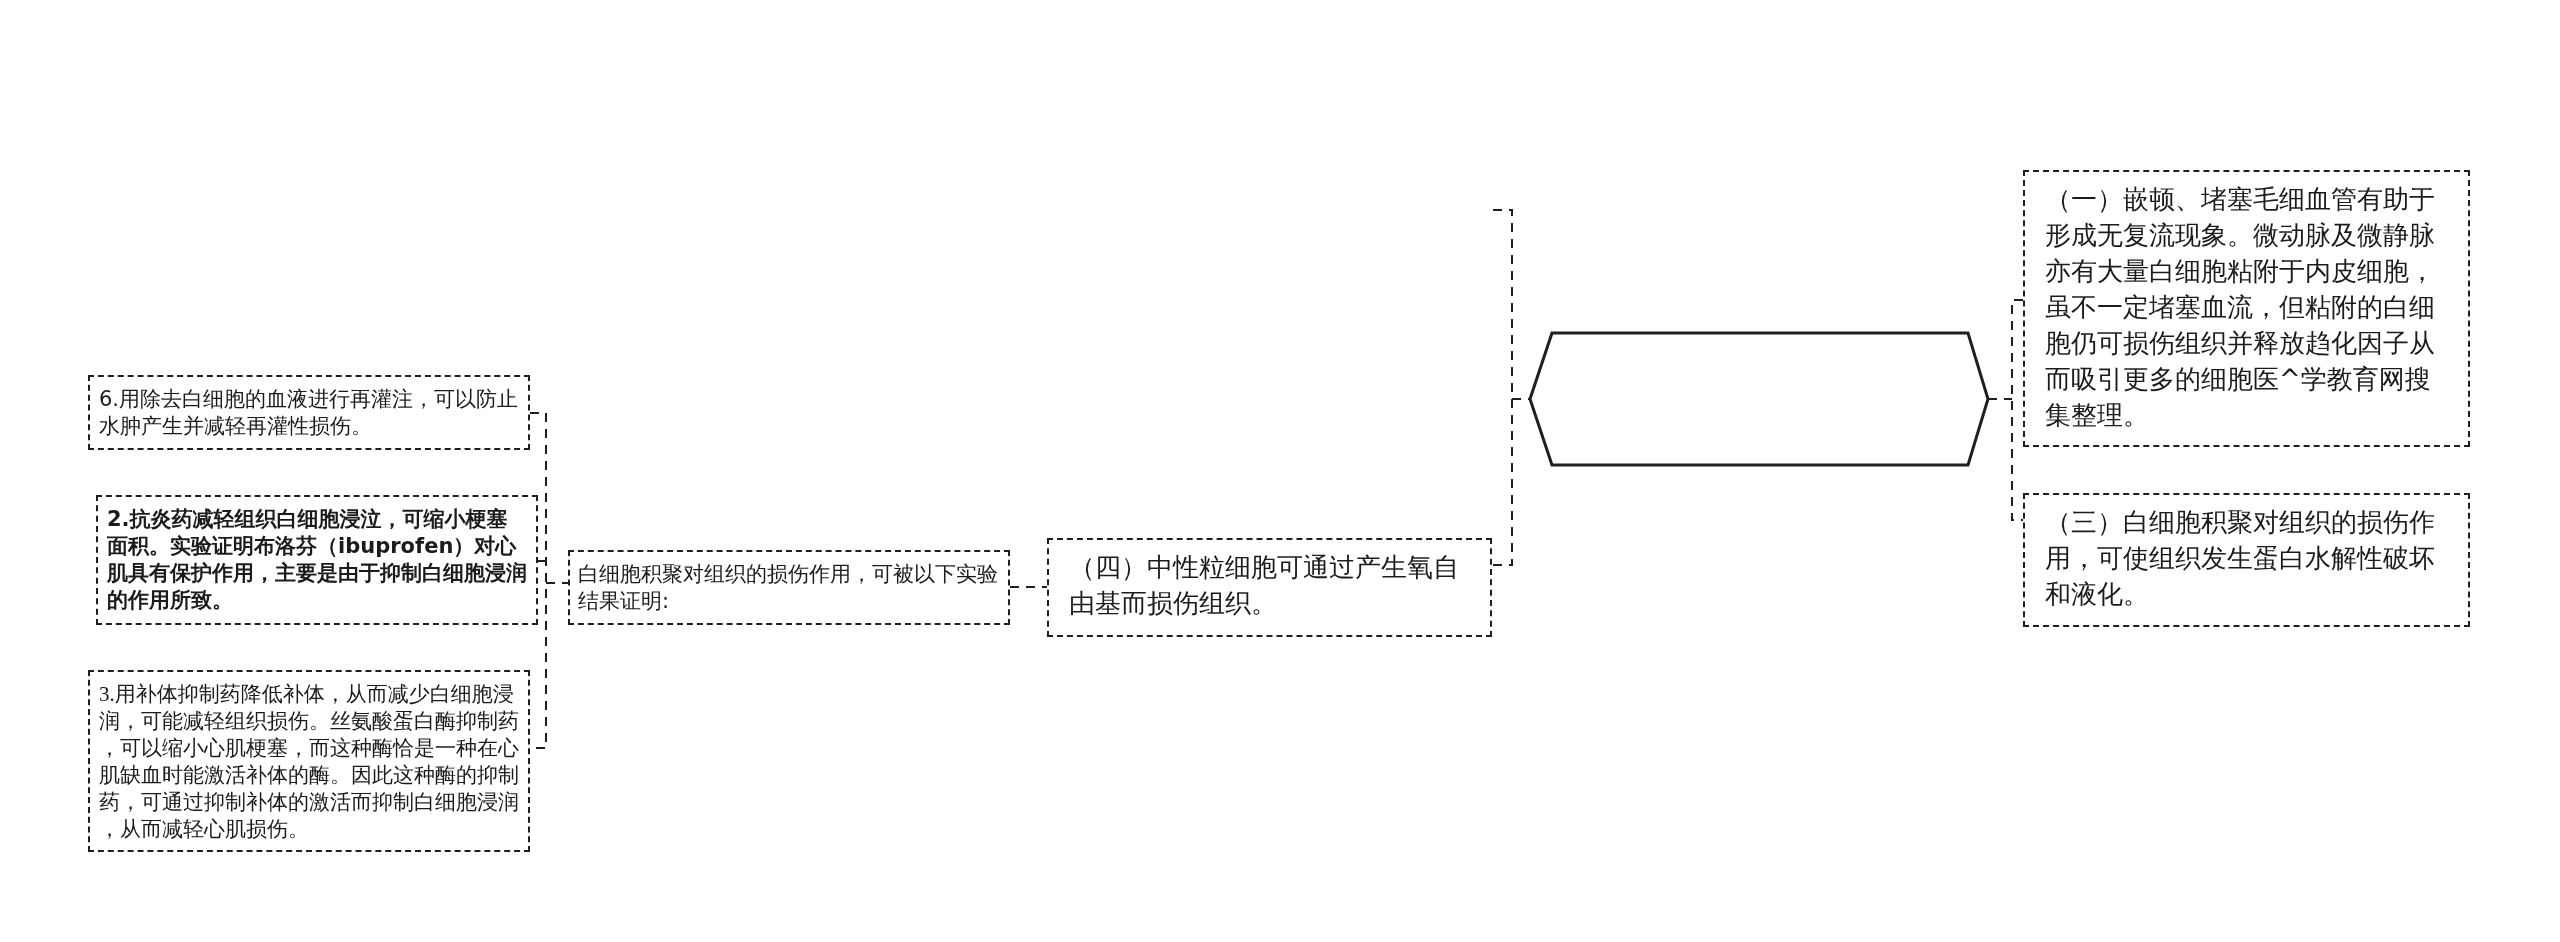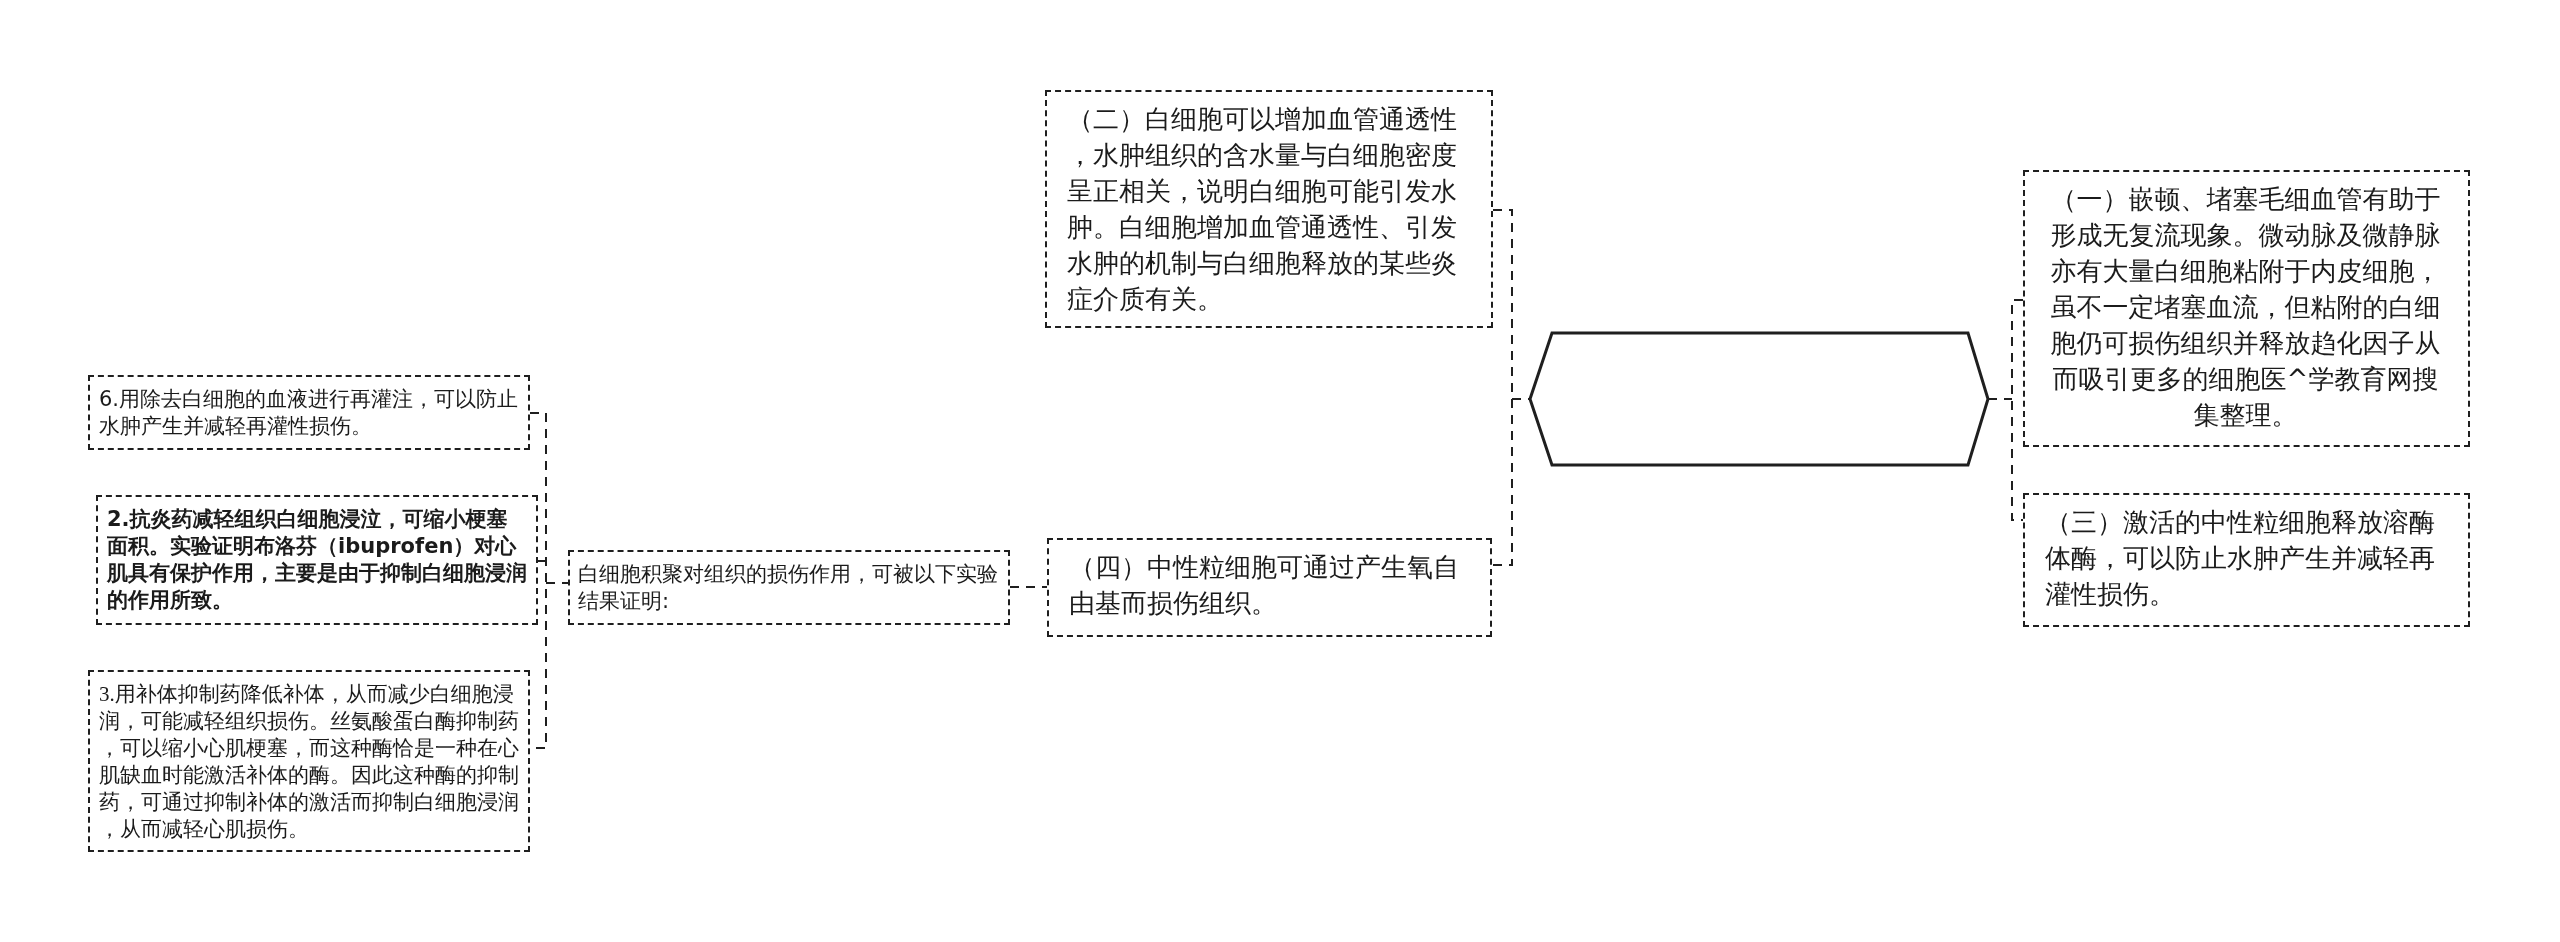--- a/index.html
+++ b/index.html
@@ -43,21 +43,21 @@
     font-size: 26px;
     line-height: 36px;
     padding: 9px 22px 9px 20px;
   }
   #node-exp-1 { left: 88px;  top: 375px; width: 442px; height: 75px;  }
   #node-exp-2 { left: 96px;  top: 495px; width: 442px; height: 130px; font-weight: bold; }
   #node-exp-3 { left: 88px;  top: 670px; width: 442px; height: 182px; font-family: Liberation Serif, serif; }
   #node-intro { left: 568px; top: 550px; width: 442px; height: 75px; padding: 9px 8px; }
   #node-two   { left: 1045px; top: 90px;  width: 448px; height: 238px; }
   #node-four  { left: 1047px; top: 538px; width: 445px; height: 99px;  }
-  #node-one   { left: 2023px; top: 170px; width: 447px; height: 277px; text-align: center; }
+  #node-one   { left: 2023px; top: 170px; width: 447px; height: 277px; }
   #node-three { left: 2023px; top: 493px; width: 447px; height: 134px; }
 
   #connector-svg {
     position: absolute;
     left: 0; top: 0;
     width: 2560px; height: 942px;
     pointer-events: none;
   }
   .connector {
     fill: none;
@@ -105,22 +105,21 @@
   </svg>
 
   <div id="node-exp-1" class="node small">6.用除去白细胞的血液进行再灌注，可以防止水肿产生并减轻再灌性损伤。</div>
 
   <div id="node-exp-2" class="node small">2.抗炎药减轻组织白细胞浸泣，可缩小梗塞面积。实验证明布洛芬（ibuprofen）对心肌具有保护作用，主要是由于抑制白细胞浸润的作用所致。</div>
 
   <div id="node-exp-3" class="node small">3.用补体抑制药降低补体，从而减少白细胞浸润，可能减轻组织损伤。丝氨酸蛋白酶抑制药，可以缩小心肌梗塞，而这种酶恰是一种在心肌缺血时能激活补体的酶。因此这种酶的抑制药，可通过抑制补体的激活而抑制白细胞浸润，从而减轻心肌损伤。</div>
 
   <div id="node-intro" class="node small">白细胞积聚对组织的损伤作用，可被以下实验结果证明:</div>
 
-  <div id="node-two" class="node large">（二）白细胞可以增加血管通透性，水肿组织的含水量与白细胞密度呈正相关，说明白细胞可能引发水肿。白细胞增加血管通透性、引发水肿的机制与白细胞释放的某些炎症介质有关。</div>
 
   <div id="node-four" class="node large">（四）中性粒细胞可通过产生氧自由基而损伤组织。</div>
 
 
   <div id="node-one" class="node large">（一）嵌顿、堵塞毛细血管有助于形成无复流现象。微动脉及微静脉亦有大量白细胞粘附于内皮细胞，虽不一定堵塞血流，但粘附的白细胞仍可损伤组织并释放趋化因子从而吸引更多的细胞医^学教育网搜集整理。</div>
 
-  <div id="node-three" class="node large">（三）激活的中性粒细胞释放溶酶体酶，可以防止水肿产生并减轻再灌性损伤。</div>
+  <div id="node-three" class="node large">（三）白细胞积聚对组织的损伤作用，可使组织发生蛋白水解性破坏和液化。</div>
 
 </div>
 
 </body></html>

